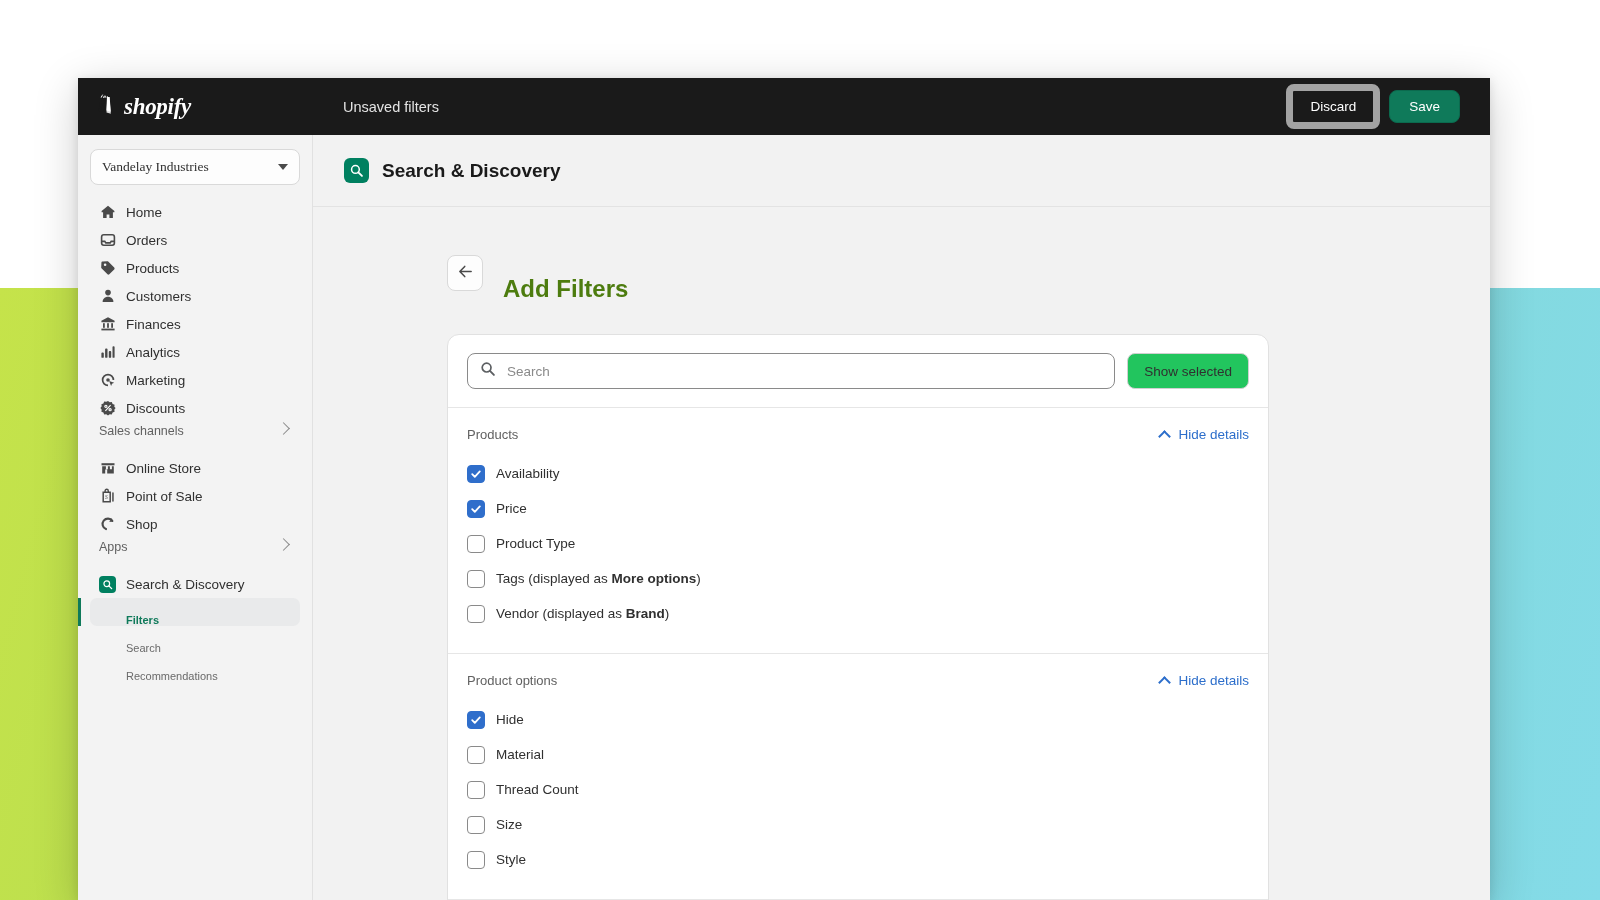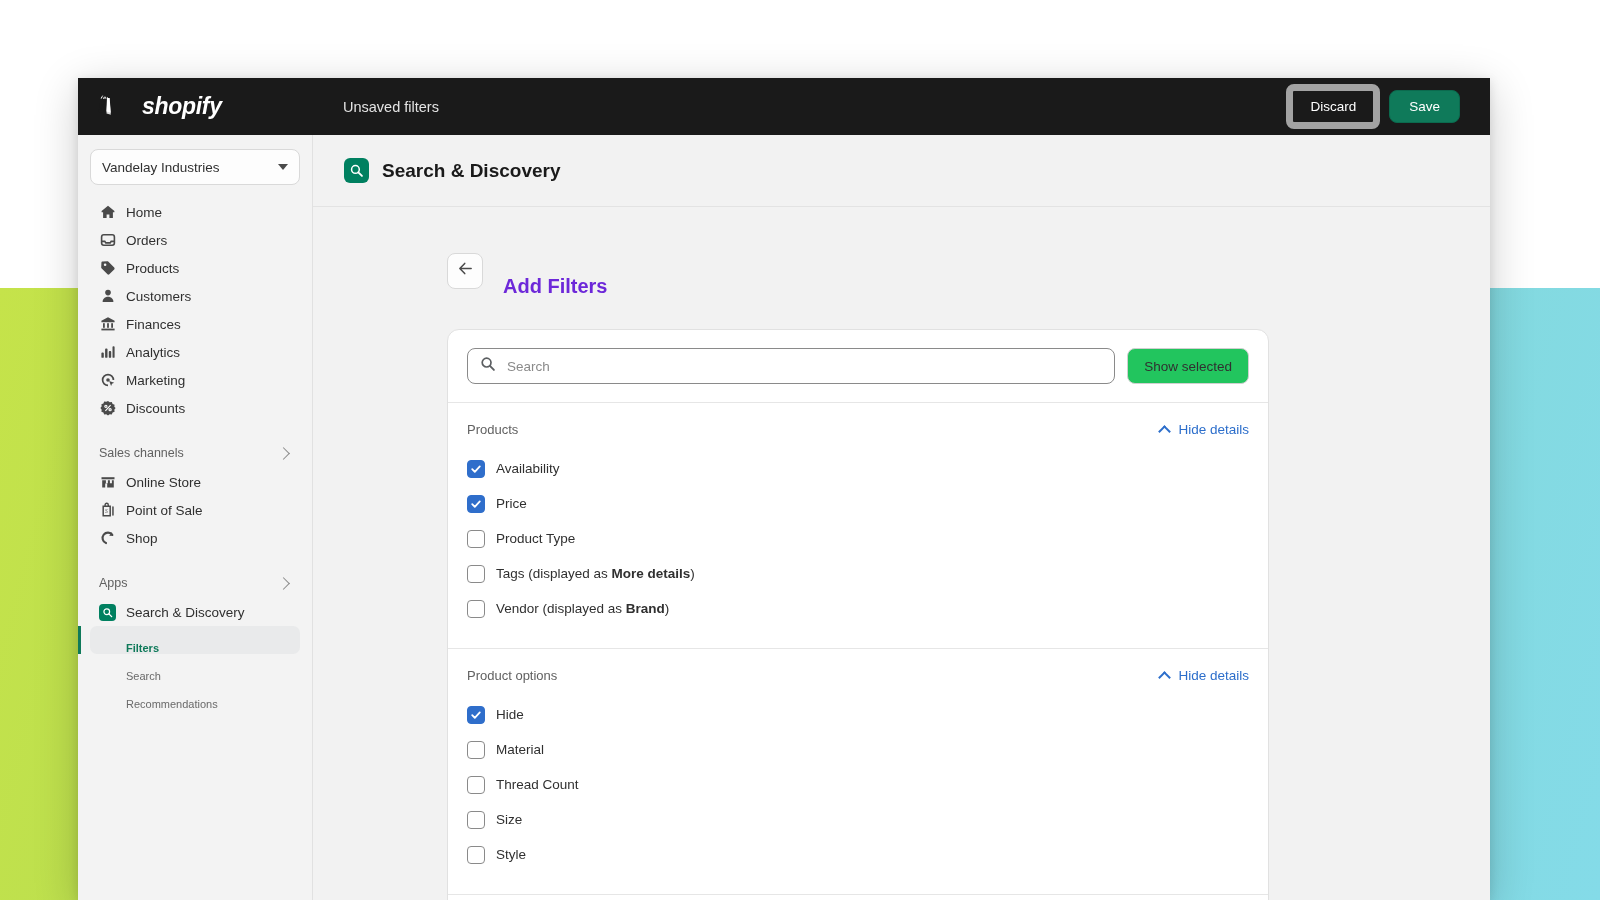--- a/index.html
+++ b/index.html
@@ -59,22 +59,23 @@
     background: #1a1a1a;
     display: flex;
     align-items: center;
     flex: 0 0 auto;
     position: relative;
   }
   .brand {
     width: 235px;
     padding-left: 17px;
     display: flex;
-    align-items: flex-end;
-    gap: 25px;
+    align-items: flex-start;
+    gap: 7px;
+    font-family: Liberation Serif, serif;
   }
   .brand-logo svg { display: block; }
   .brand-word {
     color: #ffffff;
     font-size: 23px;
     font-weight: bold;
     font-style: italic;
     letter-spacing: -0.3px;
   }
   .topbar-title {
@@ -129,20 +130,21 @@
   .store-select {
     height: 36px;
     background: #fdfdfd;
     border: 1px solid #d9d9d9;
     border-radius: 8px;
     display: flex;
     align-items: center;
     padding: 0 11px;
     cursor: pointer;
     margin-bottom: 13px;
+    font-family: Liberation Serif, serif;
   }
   .store-name {
     font-size: 13.5px;
     color: #303030;
     flex: 1;
   }
   .caret-down {
     width: 0; height: 0;
     border-left: 5px solid transparent;
     border-right: 5px solid transparent;
@@ -165,24 +167,24 @@
     flex: 0 0 17px;
   }
   .nav-icon svg { display: block; }
   .nav-label {
     font-size: 13.5px;
     color: #303030;
   }
 
   .nav-section {
     display: flex;
-    align-items: center;
+    align-items: flex-start;
     height: 30px;
     padding: 0 9px;
-    margin-top: 16px;
+    margin-top: 2px;
     cursor: pointer;
   }
   .nav-section-label {
     font-size: 12.5px;
     color: #616161;
     flex: 1;
   }
   .chevron-right {
     width: 9px; height: 9px;
     border-top: 1.6px solid #8a8a8a;
@@ -269,23 +271,23 @@
   }
   .back-btn {
     width: 36px; height: 36px;
     background: #fdfdfd;
     border: 1px solid #d9d9d9;
     border-radius: 8px;
     display: flex; align-items: center; justify-content: center;
     cursor: pointer;
   }
   .page-title {
-    font-size: 20px;
+    font-size: 24px;
     font-weight: bold;
-    color: #6d28d9;
+    color: #4d7c0f;
     margin-top: 32px;
   }
 
   .card {
     background: #ffffff;
     border: 1px solid #e1e1e1;
     border-radius: 12px;
     overflow: hidden;
   }
   .card-search-row {
@@ -649,21 +651,21 @@
                 <span class="cbox">
                   
                 </span>
                 <span class="check-label">Product Type</span>
               </div>
 
               <div class="check-row">
                 <span class="cbox">
                   
                 </span>
-                <span class="check-label"><span>Tags (displayed as </span><b>More details</b><span>)</span></span>
+                <span class="check-label"><span>Tags (displayed as </span><b>More options</b><span>)</span></span>
               </div>
 
               <div class="check-row">
                 <span class="cbox">
                   
                 </span>
                 <span class="check-label"><span>Vendor (displayed as </span><b>Brand</b><span>)</span></span>
               </div>
             </div>
 

